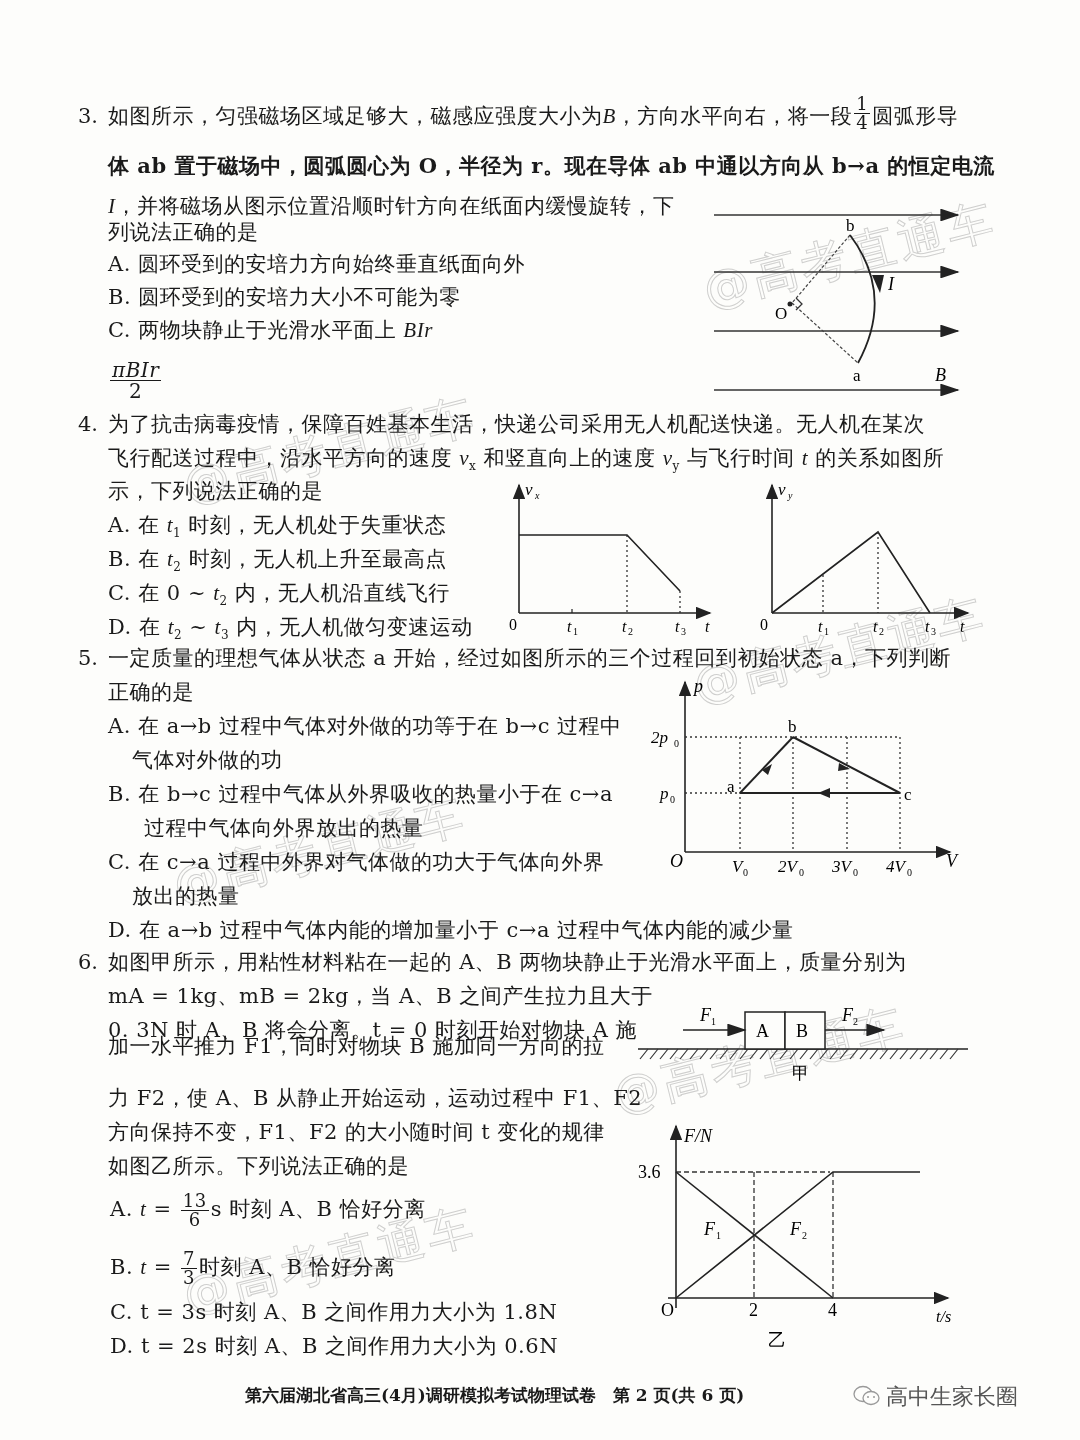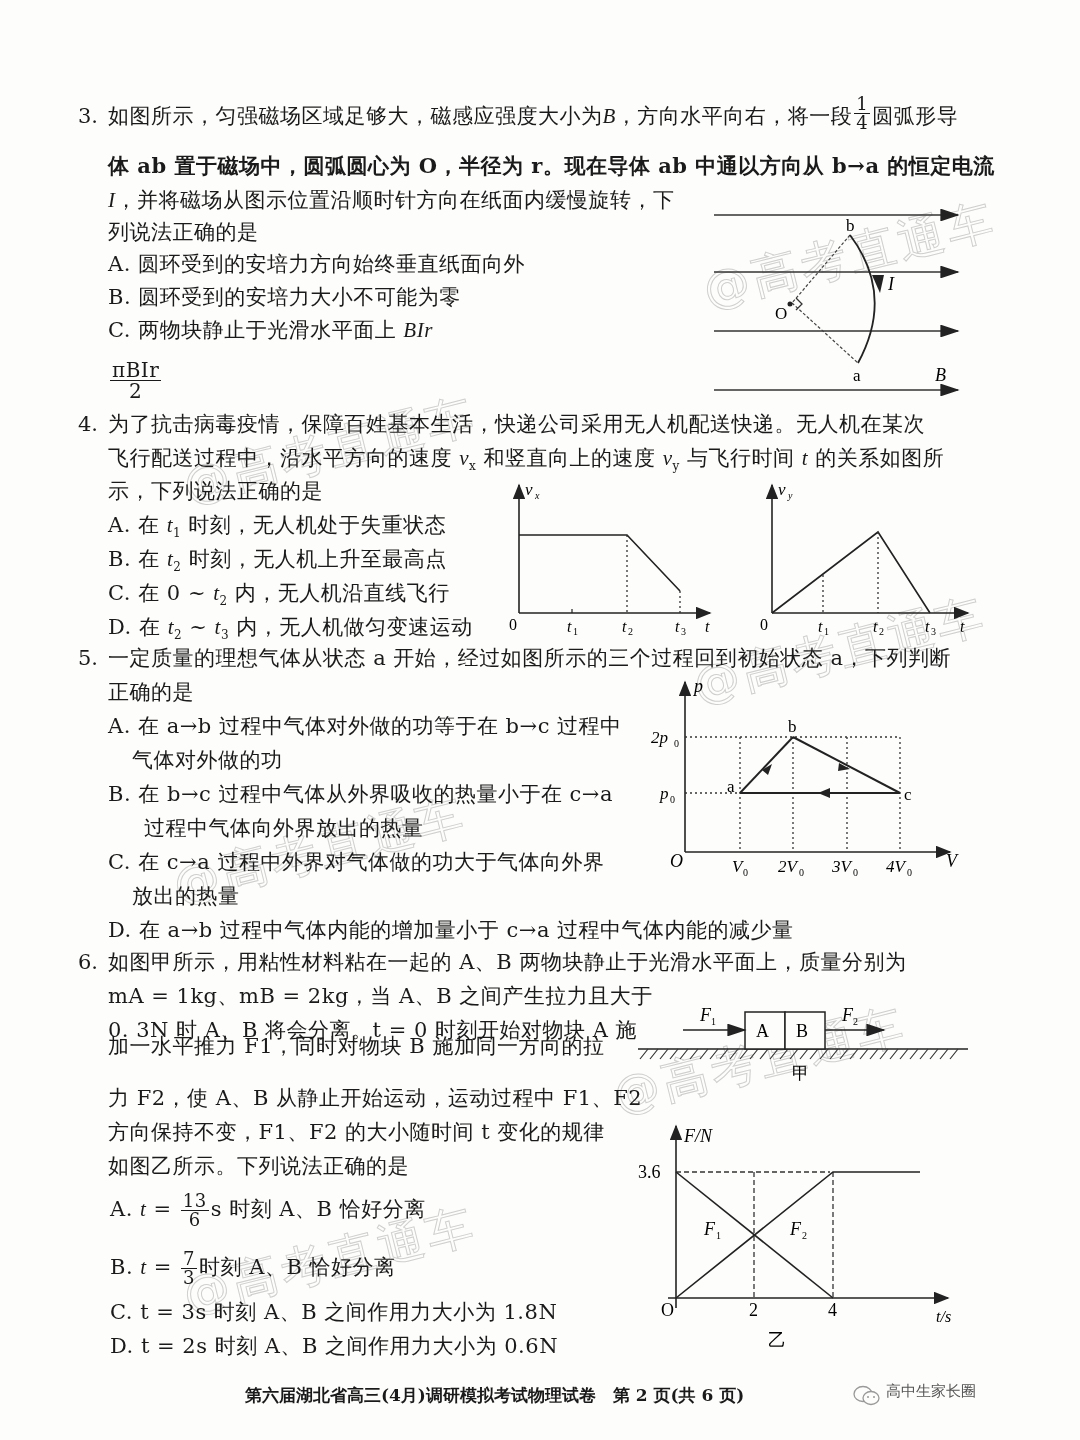--- a/index.html
+++ b/index.html
@@ -12,44 +12,44 @@
   .qnum { position:absolute; font-size:21px; line-height:28px; }
   i.m { font-style:italic; font-family:"Liberation Serif",serif; }
   sub { font-size:12px; }
   .frac { display:inline-block; vertical-align:middle; text-align:center; font-size:18px; line-height:18px; margin:0 2px; }
   .frac span { display:block; }
   .frac .num { border-bottom:1.5px solid #1a1a1a; padding:0 2px; }
   .wm { position:absolute; font-family:"DejaVu Sans",sans-serif; font-size:46px; color:transparent;
         -webkit-text-stroke:1px rgba(150,150,150,0.45); transform:rotate(-14deg); white-space:nowrap; letter-spacing:4px; }
   svg text { font-family:"Liberation Serif",serif; }
   .footer { position:absolute; font-size:17px; font-weight:bold; white-space:nowrap; }
-  .brand { position:absolute; font-family:"DejaVu Sans",sans-serif; font-size:15px; color:#555; white-space:nowrap; }
+  .brand { position:absolute; font-family:"DejaVu Sans",sans-serif; font-size:22px; color:#555; white-space:nowrap; }
 </style>
 </head>
 <body>
 
 <div class="wm" style="left:700px;top:225px;">@高考直通车</div>
 <div class="wm" style="left:180px;top:420px;">@高考直通车</div>
 <div class="wm" style="left:690px;top:620px;">@高考直通车</div>
 <div class="wm" style="left:170px;top:820px;">@高考直通车</div>
 <div class="wm" style="left:610px;top:1030px;">@高考直通车</div>
 <div class="wm" style="left:180px;top:1230px;">@高考直通车</div>
 
 <div>
   <div class="qnum" style="left:78px;top:102px;">3.</div>
   <div class="line" style="left:108px;top:102px;">
     <span>如图所示，匀强磁场区域足够大，磁感应强度大小为</span><i class="m">B</i><span>，方向水平向右，将一段</span><span class="frac" style="margin-top:-8px;"><span class="num">1</span><span>4</span></span><span>圆弧形导</span>
   </div>
   <div class="line" style="left:108px;top:152px;font-weight:bold;">体 ab 置于磁场中，圆弧圆心为 O，半径为 r。现在导体 ab 中通以方向从 b→a 的恒定电流</div>
-  <div class="line" style="left:108px;top:186px;"><i class="m">I</i><span>，并将磁场从图示位置沿顺时针方向在纸面内缓慢旋转，下</span></div>
+  <div class="line" style="left:108px;top:192px;"><i class="m">I</i><span>，并将磁场从图示位置沿顺时针方向在纸面内缓慢旋转，下</span></div>
   <div class="line" style="left:108px;top:218px;">列说法正确的是</div>
   <div class="line" style="left:108px;top:250px;">A. 圆环受到的安培力方向始终垂直纸面向外</div>
   <div class="line" style="left:108px;top:283px;">B. 圆环受到的安培力大小不可能为零</div>
   <div class="line" style="left:108px;top:316px;"><span>C. 两物块静止于光滑水平面上 </span><i class="m">BIr</i></div>
-  <div class="line" style="left:108px;top:360px;"><span class="frac" style="font-size:20px;line-height:20px;"><span class="num" style="">πBIr</span><span>2</span></span></div>
+  <div class="line" style="left:108px;top:360px;"><span class="frac" style="font-size:20px;line-height:20px;"><span class="num" style="font-style:italic;">πBIr</span><span>2</span></span></div>
 
   <svg class="abs" style="left:690px;top:195px;" width="290" height="205" viewBox="0 0 290 205">
     <defs>
       <marker id="arr" markerWidth="12" markerHeight="8" refX="11" refY="4" orient="auto">
           <path d="M0,0 L12,4 L0,8 Z" fill="#222"></path>
         </marker>
     </defs>
     <g stroke="#333" stroke-width="1.6">
       <line x1="24" y1="20" x2="268" y2="20" marker-end="url(#arr)"></line>
       <line x1="24" y1="77" x2="268" y2="77" marker-end="url(#arr)"></line>

